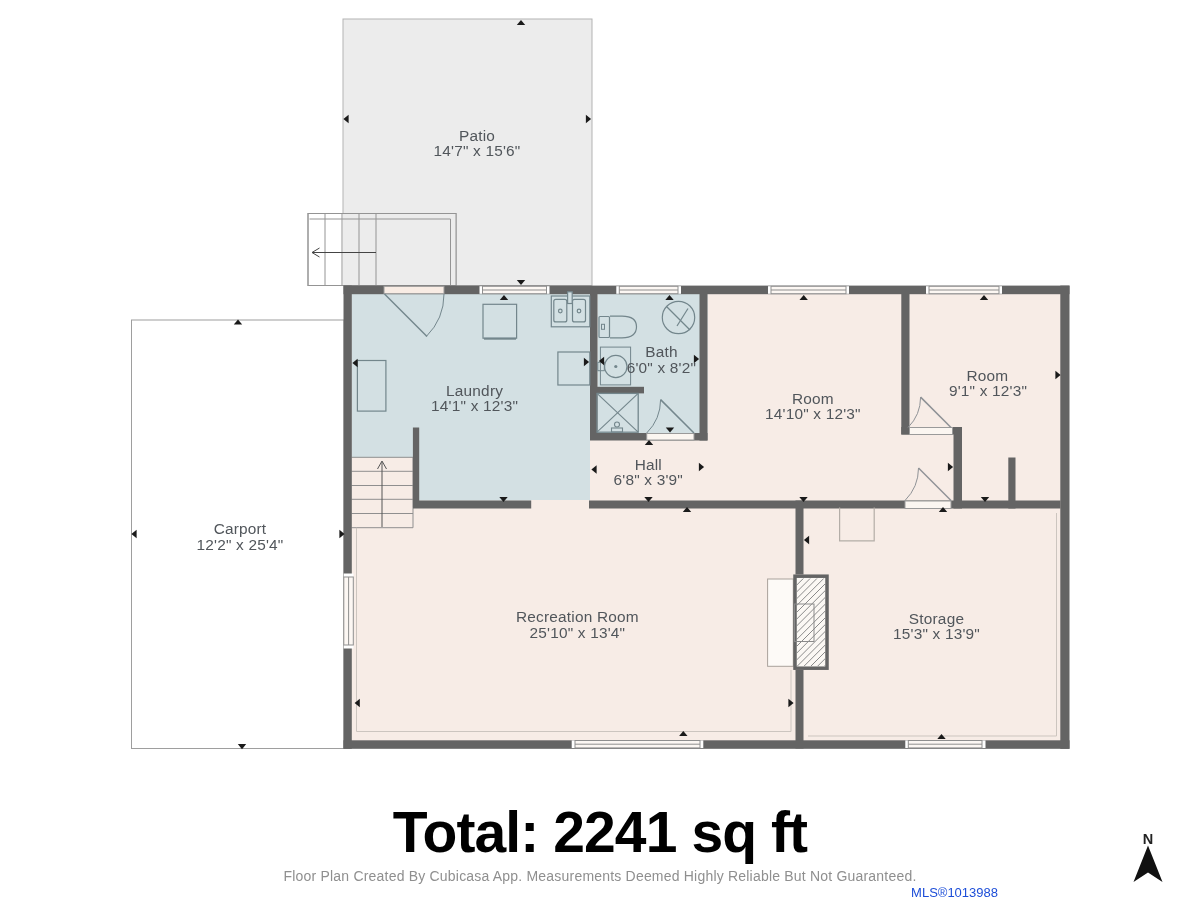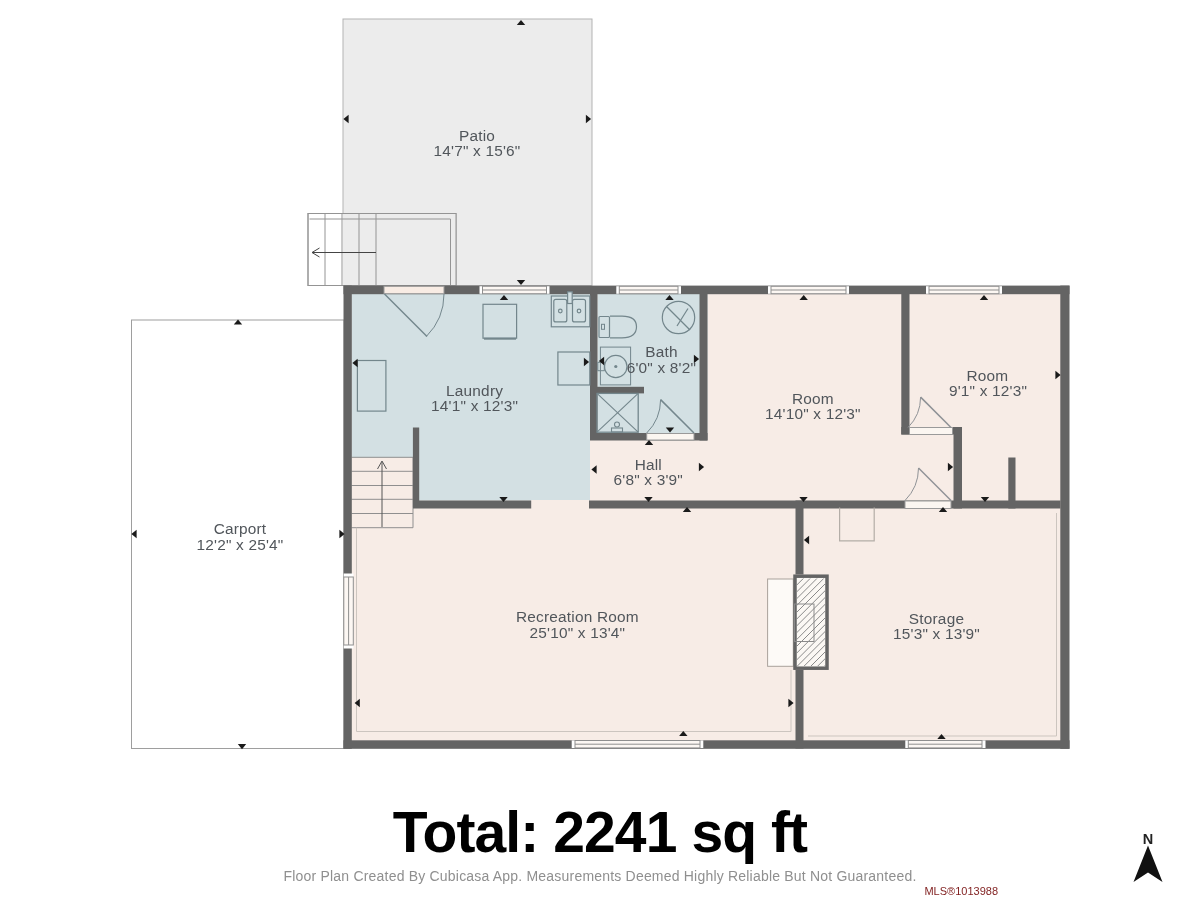--- a/index.html
+++ b/index.html
@@ -1,20 +1,20 @@
 <!DOCTYPE html>
 <html><head>
 <meta charset="utf-8">
 <style>
   html,body{margin:0;padding:0;background:#ffffff;width:1200px;height:900px;overflow:hidden;}
   .page{position:relative;width:1004px;height:900px;font-family:"Liberation Sans",sans-serif;}
   svg{position:absolute;left:0;top:0;}
   .total{position:absolute;left:0;top:799px;width:1200px;text-align:center;font-size:57px;font-weight:700;color:#000000;letter-spacing:-0.9px;}
   .footer{position:absolute;left:0;top:868px;width:1200px;text-align:center;font-size:14px;color:#8f8f8f;letter-spacing:0.2px;}
-  .mls{position:absolute;right:6px;top:885px;font-size:11px;color:#7f1d1d;}
+  .mls{position:absolute;right:6px;top:885px;font-size:13px;color:#1d4ed8;}
 </style>
 </head>
 <body>
 <div class="page">
 <svg width="1200" height="900" viewBox="0 0 1200 900">
 
   <g>
     <rect x="343" y="19" width="249" height="266.5" fill="#ececec" stroke="#b3b3b3" stroke-width="1"></rect>
     <text x="477" y="141" font-size="15.4" fill="#51565b" text-anchor="middle" letter-spacing="0.2">Patio</text>
     <text x="477" y="156.3" font-size="15.4" fill="#51565b" text-anchor="middle" letter-spacing="0.2">14'7" x 15'6"</text>

